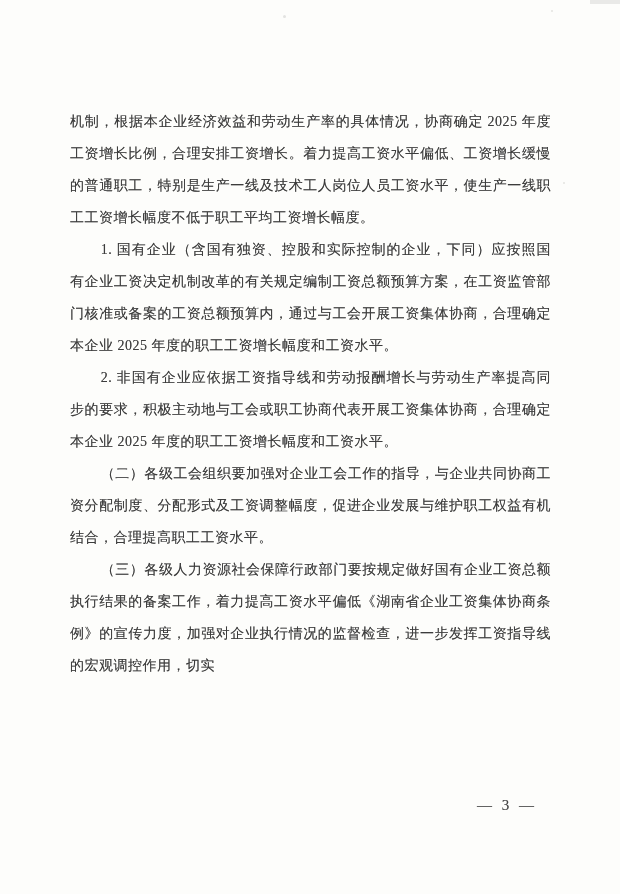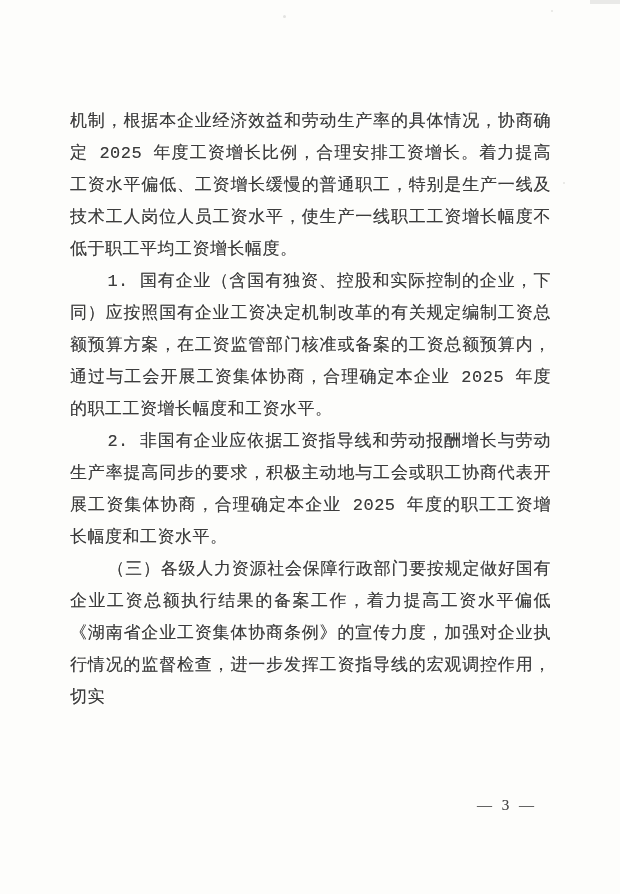--- a/index.html
+++ b/index.html
@@ -33,30 +33,29 @@
   .speck.s4 { left: 563px; top: 182px; width: 2px; height: 2px; }
 
   .doc-body {
     position: absolute;
     left: 70px;
     top: 106px;
     width: 481px;
   }
   .para {
     margin: 0;
-    font-size: 17px;
+    font-size: 14px;
     line-height: 32px;
     letter-spacing: 0.5px;
     color: #3c3c3c;
     text-align: justify;
     text-justify: inter-character;
     word-break: break-all;
     
     text-shadow: 0 0 0.4px rgba(60,60,60,0.55);
-    font-family: Liberation Mono, monospace;
   }
   .para.indent { text-indent: 2.2em; }
 
   .page-number {
     position: absolute;
     top: 797px;
     right: 83px;
     font-size: 15px;
     letter-spacing: 3px;
     color: #474747;
@@ -72,18 +71,19 @@
   <div class="smudge-topright"></div>
   <div class="speck s1"></div>
   <div class="speck s2"></div>
   <div class="speck s3"></div>
   <div class="speck s4"></div>
 
   <main class="doc-body">
     <p class="para">机制，根据本企业经济效益和劳动生产率的具体情况，协商确定 2025 年度工资增长比例，合理安排工资增长。着力提高工资水平偏低、工资增长缓慢的普通职工，特别是生产一线及技术工人岗位人员工资水平，使生产一线职工工资增长幅度不低于职工平均工资增长幅度。</p>
     <p class="para indent">1. 国有企业（含国有独资、控股和实际控制的企业，下同）应按照国有企业工资决定机制改革的有关规定编制工资总额预算方案，在工资监管部门核准或备案的工资总额预算内，通过与工会开展工资集体协商，合理确定本企业 2025 年度的职工工资增长幅度和工资水平。</p>
     <p class="para indent">2. 非国有企业应依据工资指导线和劳动报酬增长与劳动生产率提高同步的要求，积极主动地与工会或职工协商代表开展工资集体协商，合理确定本企业 2025 年度的职工工资增长幅度和工资水平。</p>
+    <p class="para indent">（二）各级工会组织要加强对企业工会工作的指导，与企业共同协商工资分配制度、分配形式及工资调整幅度，促进企业发展与维护职工权益有机结合，合理提高职工工资水平。</p>
     <p class="para indent">（三）各级人力资源社会保障行政部门要按规定做好国有企业工资总额执行结果的备案工作，着力提高工资水平偏低《湖南省企业工资集体协商条例》的宣传力度，加强对企业执行情况的监督检查，进一步发挥工资指导线的宏观调控作用，切实</p>
   </main>
 
   <div class="page-number">— 3 —</div>
 
 </div>
 
 </body></html>

